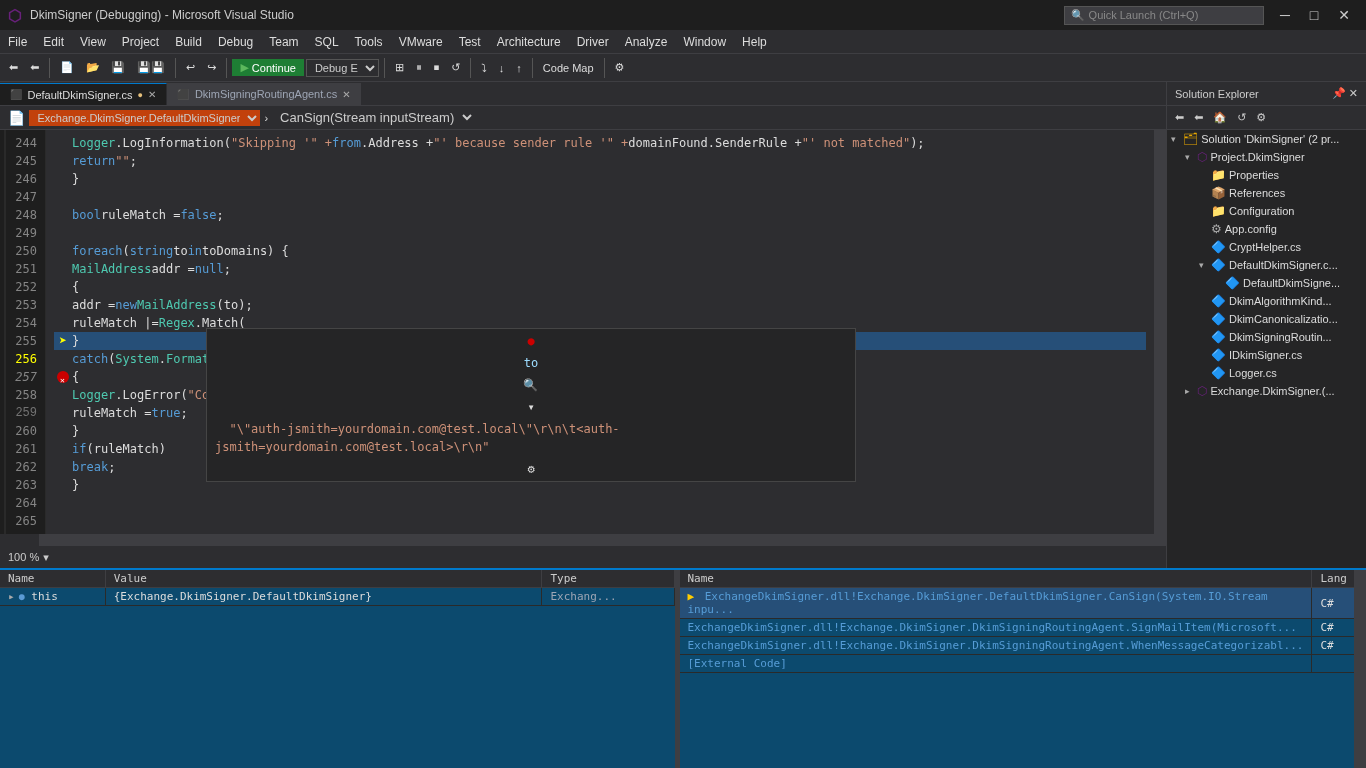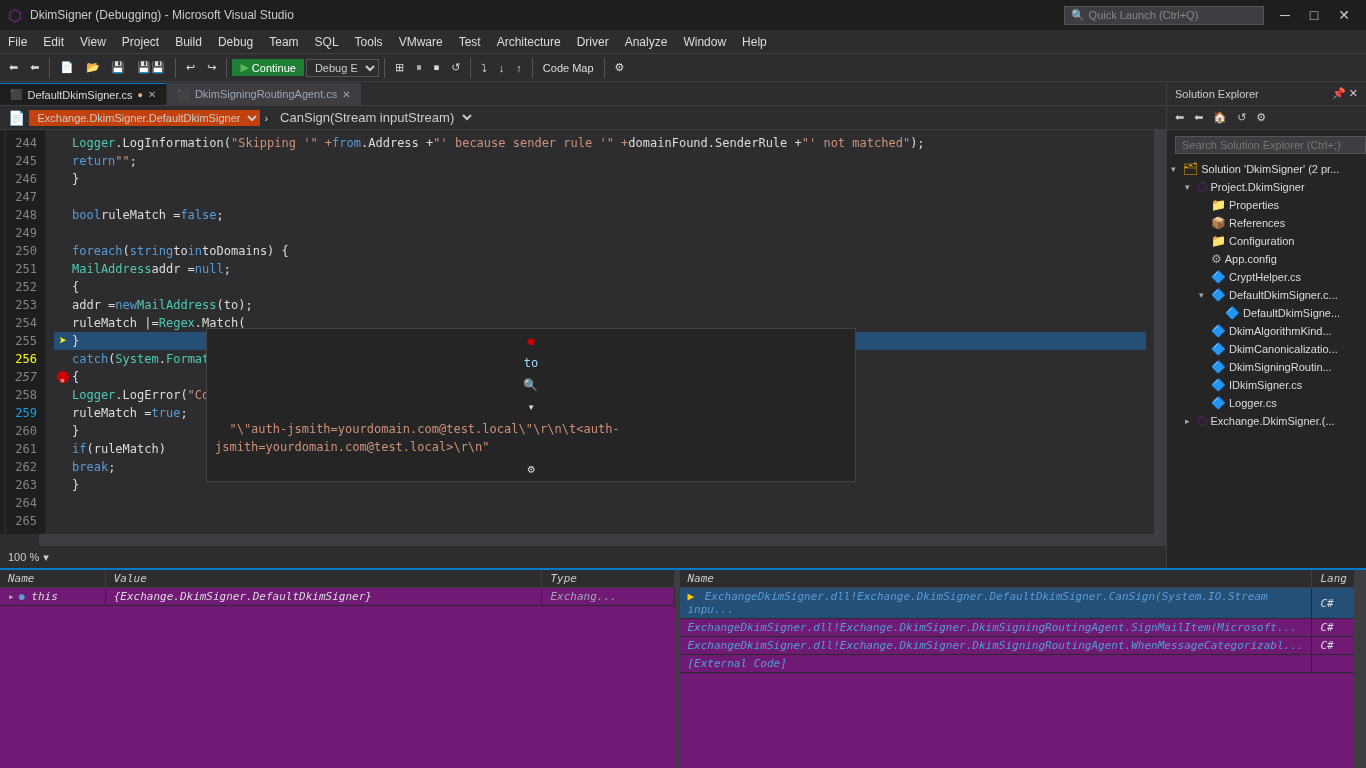--- a/index.html
+++ b/index.html
@@ -45,21 +45,21 @@
     .str-orange { color: #ce9178; }
     .type-teal { color: #4ec9b0; }
     
     
     #autocomplete-popup { position: absolute; top: 178px; left: 370px; background: #252526; border: 1px solid #454545; z-index: 100; display: flex; flex-direction: column; width: 650px; }
 
     
     #bottom-panel { display: flex; height: 200px; border-top: 2px solid #007acc; }
     #autos-panel { flex: 1; min-width: 0; display: flex; flex-direction: column; border-right: 1px solid #3e3e42; }
     #callstack-panel { flex: 1; min-width: 0; display: flex; flex-direction: column; }
-    .panel-content { flex: 1; background: #701a75; overflow: hidden; font-style: italic; }
+    .panel-content { flex: 1; background: #0c4a6e; overflow: hidden; }
     .data-table { width: 100%; border-collapse: collapse; font-family: 'Consolas', monospace; font-size: 11px; }
     .data-table th { background: #2d2d30; color: #ccc; padding: 2px 8px; text-align: left; border-bottom: 1px solid #3e3e42; font-weight: normal; border-right: 1px solid #3e3e42; }
     .data-table td { padding: 2px 8px; border-bottom: 1px solid #2a2a2a; color: #dcdcdc; border-right: 1px solid #2a2a2a; }
     .expand-icon { color: #aaa; margin-right: 4px; }
     .cs-link { color: #569cd6; cursor: pointer; }
 
     
     #solution-explorer { width: 200px; background: #252526; display: flex; flex-direction: column; border-left: 1px solid #3e3e42; }
     .se-header { background: #2d2d30; height: 24px; display: flex; align-items: center; padding: 0 8px; font-size: 11px; color: #ccc; justify-content: space-between; border-bottom: 1px solid #3e3e42; }
     .se-toolbar { background: #2d2d30; height: 24px; display: flex; align-items: center; padding: 0 4px; gap: 2px; border-bottom: 1px solid #3e3e42; }
@@ -192,21 +192,21 @@
           <div style="height: 18px; color: rgb(133, 133, 133);">249</div>
           <div style="height: 18px; color: rgb(133, 133, 133);">250</div>
           <div style="height: 18px; color: rgb(133, 133, 133);">251</div>
           <div style="height: 18px; color: rgb(133, 133, 133);">252</div>
           <div style="height: 18px; color: rgb(133, 133, 133);">253</div>
           <div style="height: 18px; color: rgb(133, 133, 133);">254</div>
           <div style="height: 18px; color: rgb(133, 133, 133);">255</div>
           <div style="height: 18px; color: rgb(255, 255, 0);">256</div>
           <div style="height: 18px; color: rgb(133, 133, 133); font-style: italic;">257</div>
           <div style="height: 18px; color: rgb(133, 133, 133);">258</div>
-          <div style="height: 18px; color: #0ea5e9;">259</div>
+          <div style="height: 18px; color: #737373; font-family: Liberation Mono, monospace;">259</div>
           <div style="height: 18px; color: rgb(133, 133, 133);">260</div>
           <div style="height: 18px; color: rgb(133, 133, 133);">261</div>
           <div style="height: 18px; color: rgb(133, 133, 133);">262</div>
           <div style="height: 18px; color: rgb(133, 133, 133);">263</div>
           <div style="height: 18px; color: rgb(133, 133, 133);">264</div>
           <div style="height: 18px; color: rgb(133, 133, 133);">265</div>
         </div>
       <div class="code-content" id="code-content-container">
 
         <div class="code-line">
@@ -378,23 +378,20 @@
         <span style="cursor:pointer;">📌</span>
         <span style="cursor:pointer;">✕</span>
       </div>
     </div>
     <div class="se-toolbar">
       <span class="se-tb-btn">⬅</span>
       <span class="se-tb-btn">⬅</span>
       <span class="se-tb-btn">🏠</span>
       <span class="se-tb-btn">↺</span>
       <span class="se-tb-btn">⚙</span>
-    </div>
-    <div style="padding:2px 4px;">
-      <input class="se-search" type="text" placeholder="Search Solution Explorer (Ctrl+;)" style="">
     </div>
     <div class="se-tree" id="se-tree-container">
         <div class="tree-item" style="padding-left: 4px;">
           <span class="tree-expand">▾</span>
           <span style="font-size: 12px; margin-right: 3px; color: rgb(232, 168, 0);">🗂</span>
           <span class="tree-label">Solution 'DkimSigner' (2 pr...</span>
         </div>
         <div class="tree-item" style="padding-left: 18px;">
           <span class="tree-expand">▾</span>
           <span style="font-size: 12px; margin-right: 3px; color: rgb(104, 33, 122);">⬡</span>

